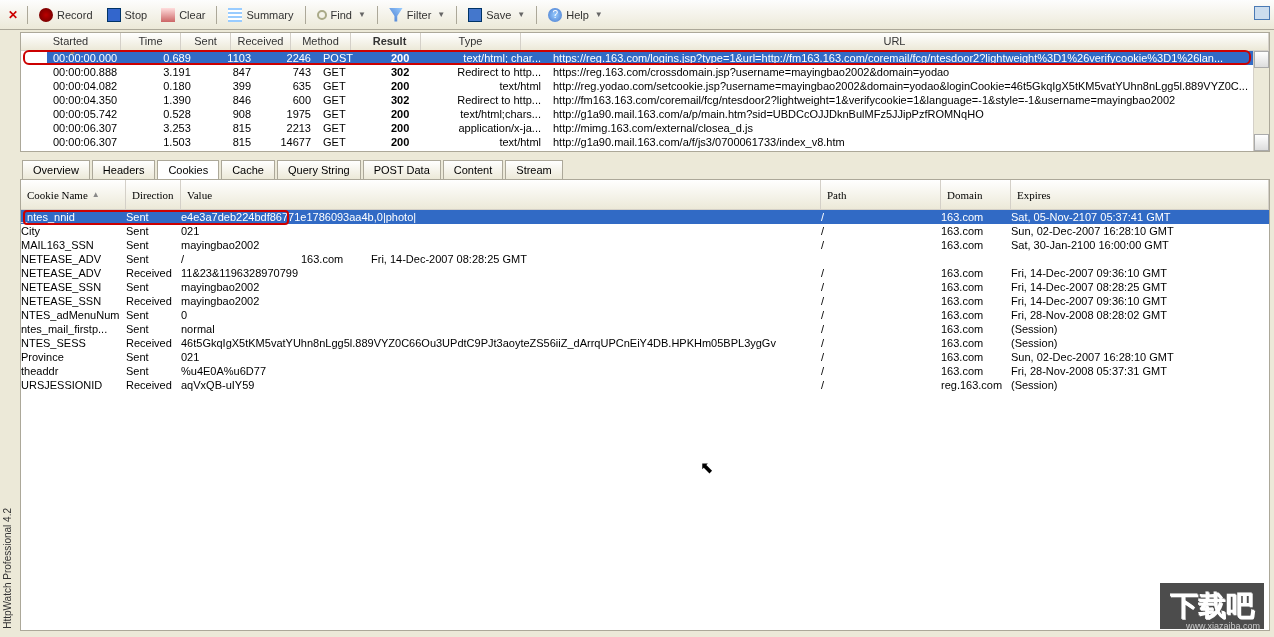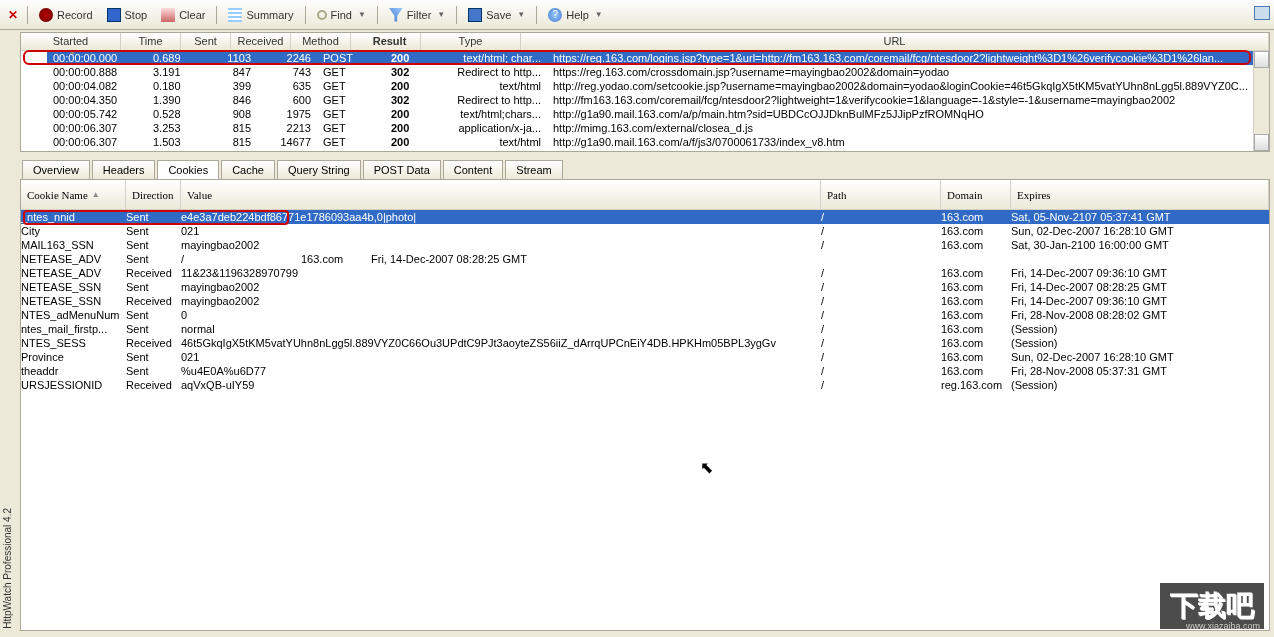--- a/index.html
+++ b/index.html
@@ -16,21 +16,21 @@
 .grid-header { display: flex; background: linear-gradient(#fff, #ece9d8); border-bottom: 1px solid #d4d0c8; height: 18px; }
 .grid-header > div { border-right: 1px solid #d4d0c8; padding: 2px 6px; color: #333; display: flex; align-items: center; flex-direction: column; }
 .sort-arrow { margin-left: 4px; color: #888; font-size: 8px; }
 .grid-body { overflow-y: auto; height: calc(100% - 18px); padding-left: 26px; }
 .grid-row { display: flex; height: 14px; align-items: center; }
 .grid-row > div { padding: 0 6px; overflow: hidden; white-space: nowrap; text-overflow: ellipsis; }
 .grid-row.selected { background: #316ac5; color: #fff; }
 .red-highlight { border: 2px solid #c00; border-radius: 6px; position: absolute; z-index: 5; pointer-events: none; }
 
 .col-started { width: 100px; text-align: left; }
-.col-time { width: 60px; text-align: left; }
+.col-time { width: 60px; text-align: center; }
 .col-sent { width: 50px; text-align: right; }
 .col-received { width: 60px; text-align: right; }
 .col-method { width: 60px; text-align: left; }
 .col-result { width: 70px; text-align: left; padding-left: 14px !important; font-weight: bold; }
 .col-type { width: 100px; text-align: right; }
 .col-url { flex: 1; text-align: left; }
 .scrollbar-v { width: 16px; background: #ece9d8; border-left: 1px solid #d4d0c8; position: absolute; right: 0; top: 18px; bottom: 0; }
 .scrollbar-v::before { content:''; position: absolute; top:0; left:0; right:0; height:15px; background: linear-gradient(#fff,#ddd); border:1px solid #aaa; }
 .scrollbar-v::after { content:''; position: absolute; bottom:0; left:0; right:0; height:15px; background: linear-gradient(#fff,#ddd); border:1px solid #aaa; }
 

